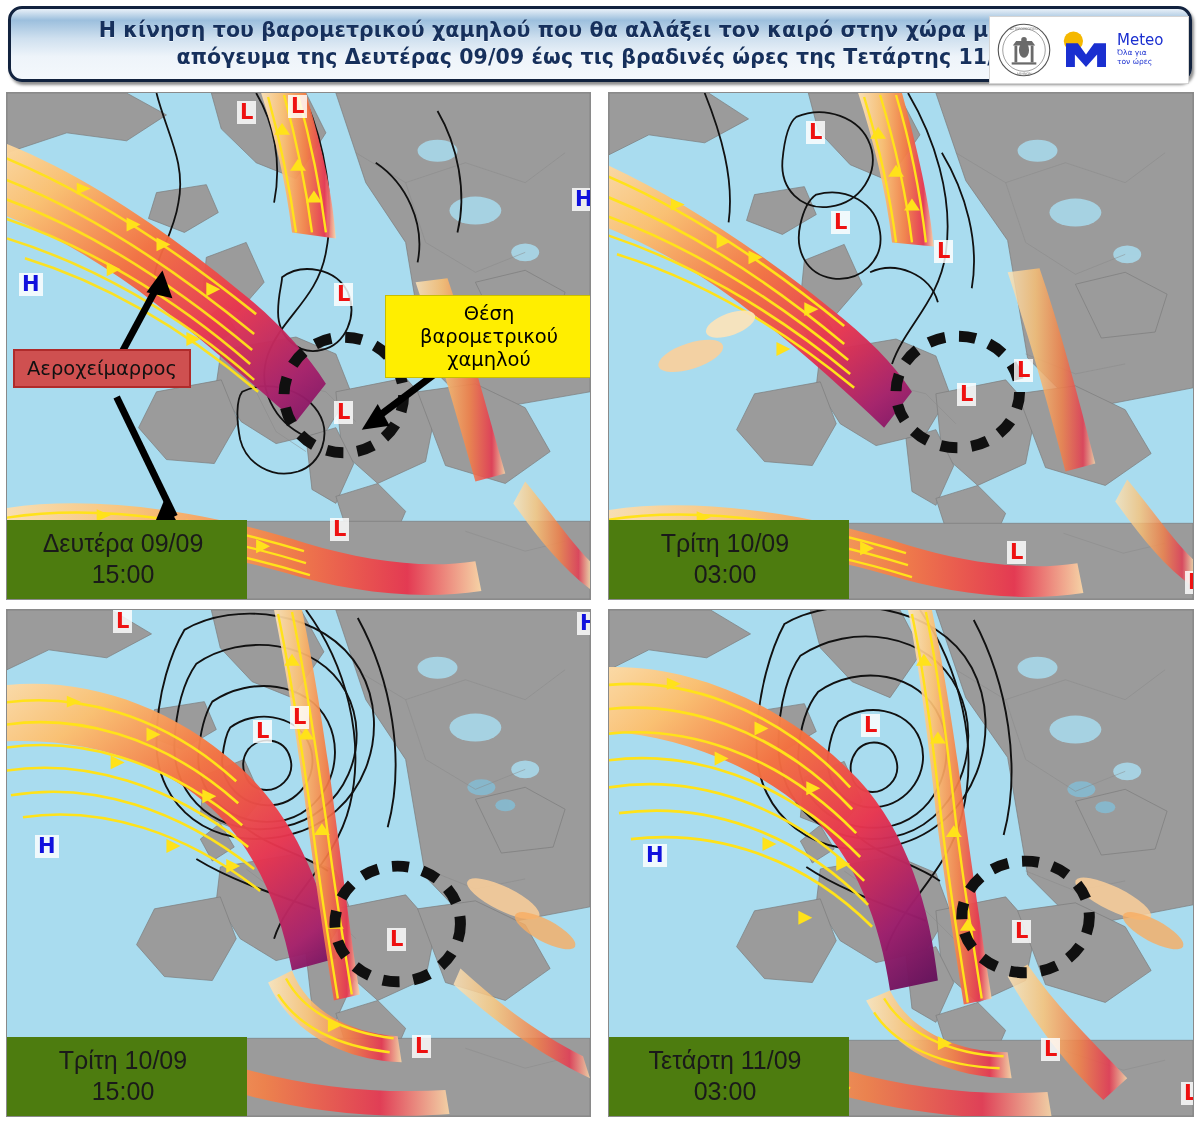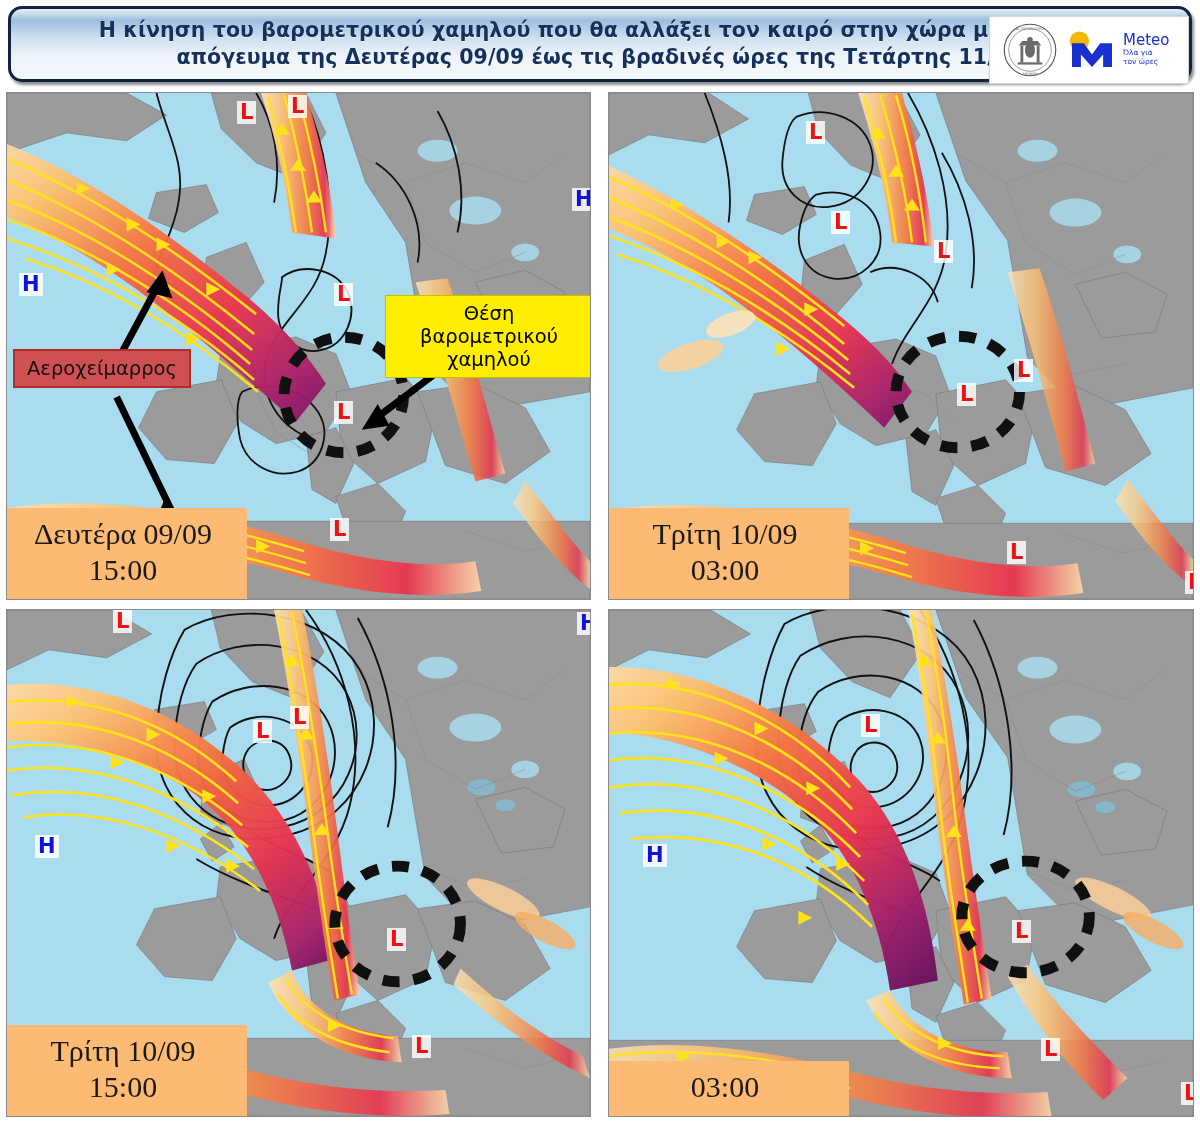--- a/index.html
+++ b/index.html
@@ -37,24 +37,24 @@
   .p2 { left:608px; top:4px;   width:586px; height:508px; }
   .p3 { left:6px;   top:521px; width:585px; height:508px; }
   .p4 { left:608px; top:521px; width:586px; height:508px; }
 
   .map { position:absolute; inset:0; }
   .map svg { display:block; width:100%; height:100%; }
 
   
   .date-label {
     position:absolute; left:0; bottom:0;
-    background:#fdba74; padding:8px 22px 10px 14px;
-    font-size:30px; color:#1a1a1a; line-height:1.22;
+    background:#4d7c0f; padding:8px 22px 10px 14px;
+    font-size:25px; color:#1a1a1a; line-height:1.22;
     text-align:center; min-width:240px;
-    font-family:Liberation Serif, serif;
+    font-family:Liberation Sans, sans-serif;
   }
   .date-label .d-day { display:block; white-space:nowrap; }
   .date-label .d-time { display:block; }
 
   
   .pmark {
     position:absolute; font-weight:bold; font-size:21px; line-height:1;
     background:rgba(255,255,255,0.82); padding:1px 3px;
     font-family:"DejaVu Sans","Liberation Sans",sans-serif;
   }
@@ -67,21 +67,21 @@
     color:#000; padding:6px 10px; text-align:center;
     font-family:"DejaVu Sans","Liberation Sans",sans-serif;
   }
   .anno-yellow { background:#ffee00; border:1px solid #c9bd00; }
   .anno-red    { background:#cf5050; border:2px solid #b02b2b; color:#111; }
 
   
   .logo-box {
     position:absolute; left:989px; top:16px; width:200px; height:68px;
     background:#fff; border:1px solid #d5d5d5;
-    display:flex; align-items:center; gap:8px; padding:4px 12px;
+    display:flex; align-items:center; gap:8px; padding:4px 6px;
   }
   .seal { width:56px; height:56px; flex:0 0 auto; }
   .meteo-mark { display:flex; align-items:center; gap:5px; }
   .meteo-glyph { width:52px; height:40px; flex:0 0 auto; }
   .meteo-words { display:flex; flex-direction:column; justify-content:center; }
   .meteo-name { color:#1a2fd0; font-size:15px; font-weight:500; line-height:1.05; }
   .meteo-tag { color:#1a2fd0; font-size:7.5px; line-height:1.18; }
 </style>
 </head>
 <body>
@@ -684,20 +684,21 @@
         <ellipse cx="418" cy="308" rx="64" ry="56" fill="none" stroke="#101010" stroke-width="11" stroke-dasharray="17 14"></ellipse>
       </svg>
 
       <span class="pmark low" style="left:252px; top:104px;">L</span>
       <span class="pmark low" style="left:403px; top:310px;">L</span>
       <span class="pmark low" style="left:432px; top:428px;">L</span>
       <span class="pmark low" style="left:572px; top:472px;">L</span>
       <span class="pmark high" style="left:34px;  top:234px;">H</span>
 
       <div class="date-label">
+        <span class="d-day">Τετάρτη 11/09</span>
         <span class="d-time">03:00</span>
       </div>
     </div>
   </div>
 
   <div class="logo-box">
     <svg class="seal" viewBox="0 0 100 100">
       <circle cx="50" cy="50" r="46" fill="none" stroke="#555" stroke-width="2"></circle>
       <circle cx="50" cy="50" r="38" fill="none" stroke="#555" stroke-width="1"></circle>
       <g fill="#6a6a6a">

